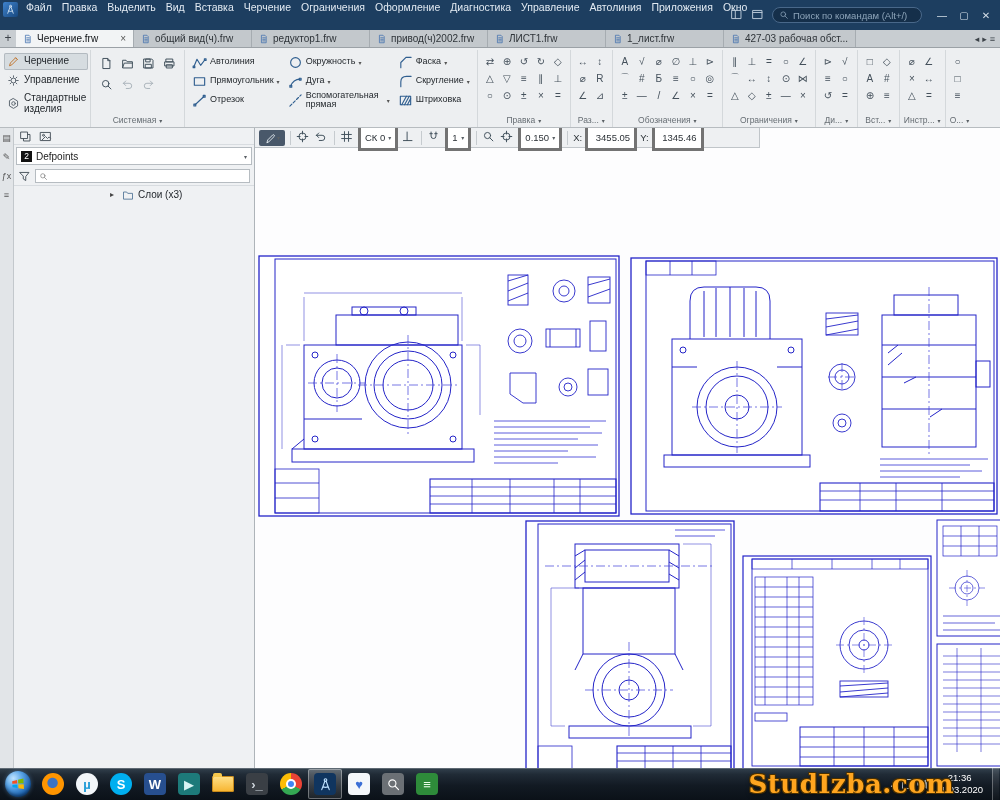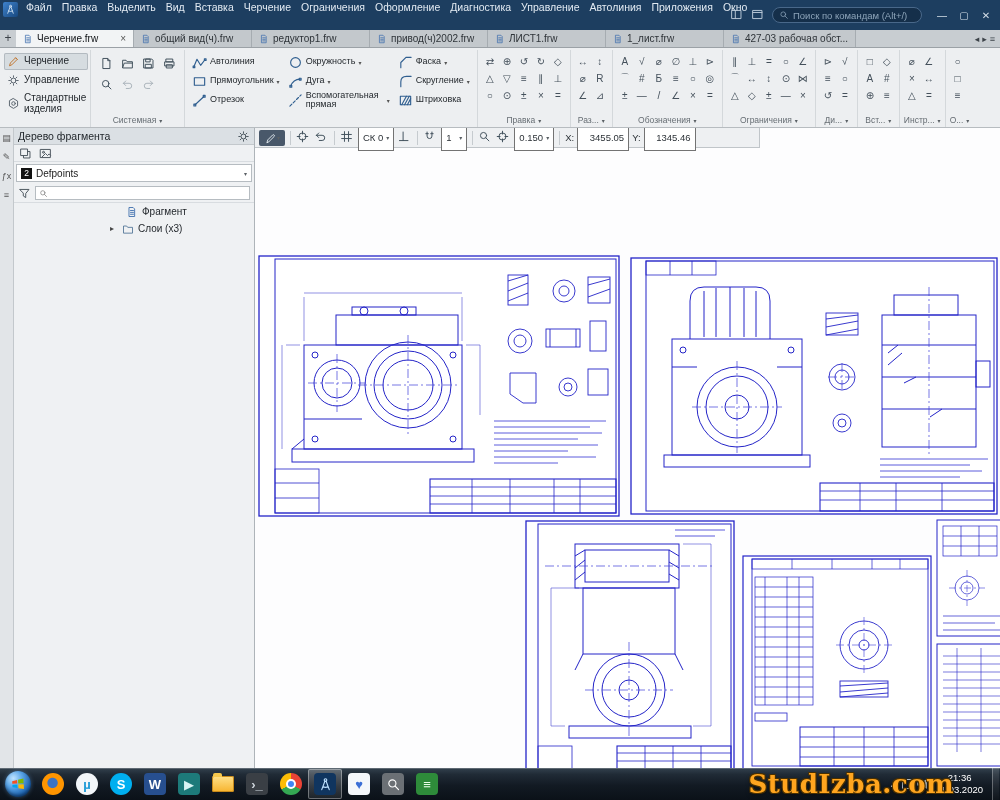--- a/index.html
+++ b/index.html
@@ -80,21 +80,21 @@
   .tnode.grp .nic{color:#56789a}
   .tnode .exp{font-size:8px;color:#444;width:8px}
 
   
   .canvas{position:absolute;left:255px;top:128px;right:0;bottom:32px;background:#fdfdfe;overflow:hidden}
   .paramsbar{position:absolute;left:0;top:0;width:505px;height:20px;background:#eef0f2;border-bottom:1px solid #c0c5c9;border-right:1px solid #c0c5c9;display:flex;align-items:center;gap:3px;padding:0 4px;z-index:5;font-size:9.5px;color:#2c3237}
   .pb-ic{width:15px;height:15px;color:#41505c;flex:none}
   .pb-dark{width:26px;height:16px;background:#49586a;border-radius:2px;color:#e8eef4;display:flex;align-items:center;justify-content:center;gap:1px;flex:none}
   .pb-dark .pbic{width:12px;height:12px}
   .pb-sep{width:1px;height:14px;background:#c6cbcf;margin:0 2px;flex:none}
-  .pb-select,.pb-field{height:26px;border:1px solid #737373;background:#fff;display:flex;align-items:center;gap:3px;padding:0 4px;font-size:9.5px;flex:none}
+  .pb-select,.pb-field{height:26px;border:3px solid #737373;background:#fff;display:flex;align-items:center;gap:3px;padding:0 4px;font-size:9.5px;flex:none}
   .pb-field.sm{width:26px;justify-content:space-between}
   .pb-field.coord{width:52px;justify-content:flex-end}
   .pb-lbl{flex:none}
   .sheet{position:absolute;background:#fff}
 
   
   .taskbar{position:absolute;left:0;right:0;bottom:0;height:32px;background:linear-gradient(#33414e 0%,#202b36 20%,#121a23 55%,#0b1118 100%);display:flex;align-items:center;z-index:10}
   .taskbar::before{content:"";position:absolute;top:0;left:0;right:0;height:1px;background:rgba(255,255,255,.22)}
   .start{width:36px;height:32px;display:flex;align-items:center;justify-content:center}
   .orb{width:26px;height:26px;border-radius:50%;background:radial-gradient(circle at 32% 28%,#bfe3ff 0%,#5aa5e8 35%,#1c60ab 70%,#0a3d79 100%);box-shadow:inset 0 -2px 3px rgba(0,0,0,.4),0 0 4px rgba(120,190,255,.35);display:flex;align-items:center;justify-content:center}
@@ -562,29 +562,20 @@
 </div>
 
 <div class="side-strip">
     <span class="strip-ic">▤</span>
     <span class="strip-ic">✎</span>
     <span class="strip-ic">ƒx</span>
     <span class="strip-ic">≡</span>
   </div>
 
 <aside class="treepanel">
-  <div class="tp-header">
-    <span class="tp-title">Дерево фрагмента</span>
-    <span class="tp-gear">
-        <svg width="13" height="13" viewBox="0 0 16 16" fill="none" stroke="currentColor" stroke-width="1.2" stroke-linecap="round" stroke-linejoin="round">
-          <circle cx="8" cy="8" r="3"></circle>
-          <path d="M8 2.2 V4 M8 12 V13.8 M2.2 8 H4 M12 8 H13.8 M3.9 3.9 L5.2 5.2 M10.8 10.8 L12.1 12.1 M12.1 3.9 L10.8 5.2 M5.2 10.8 L3.9 12.1"></path>
-        </svg>
-      </span>
-  </div>
   <div class="tp-tools">
     <span class="tp-ic">
         <svg width="13" height="13" viewBox="0 0 16 16" fill="none" stroke="currentColor" stroke-width="1.2" stroke-linecap="round" stroke-linejoin="round">
           <rect x="2.5" y="2.5" width="8" height="8"></rect>
           <path d="M5.5 10.5 V13.5 H13.5 V5.5 H10.5"></path>
         </svg>
       </span>
     <span class="tp-ic">
         <svg width="13" height="13" viewBox="0 0 16 16" fill="none" stroke="currentColor" stroke-width="1.2" stroke-linecap="round" stroke-linejoin="round">
           <rect x="2" y="3" width="12" height="10"></rect>
@@ -608,29 +599,20 @@
       <span class="tp-mag">
           <svg width="9" height="9" viewBox="0 0 16 16" fill="none" stroke="currentColor" stroke-width="1.2" stroke-linecap="round" stroke-linejoin="round">
             <circle cx="6.8" cy="6.8" r="3.8"></circle>
             <path d="M9.6 9.6 L13.4 13.4"></path>
           </svg>
         </span>
       <input style="">
     </div>
   </div>
   <div class="tp-body">
-      <div class="tnode doc">
-        <span class="nic">
-          <svg width="12" height="12" viewBox="0 0 16 16" fill="none" stroke="currentColor" stroke-width="1.2" stroke-linecap="round" stroke-linejoin="round">
-            <path d="M4.5 2 H9.5 L11.5 4 V14 H4.5 Z"></path>
-            <path d="M6 6 H10 M6 8.5 H10 M6 11 H10"></path>
-          </svg>
-        </span>
-        <span>Фрагмент</span>
-      </div>
       <div class="tnode grp">
         <span class="exp">▸</span>
         <span class="nic">
           <svg width="12" height="12" viewBox="0 0 16 16" fill="none" stroke="currentColor" stroke-width="1.2" stroke-linecap="round" stroke-linejoin="round">
             <path d="M2 13 V4 H6.2 L7.6 5.8 H14 V13 Z"></path>
           </svg>
         </span>
         <span>Слои (x3)</span>
       </div>
     </div>

